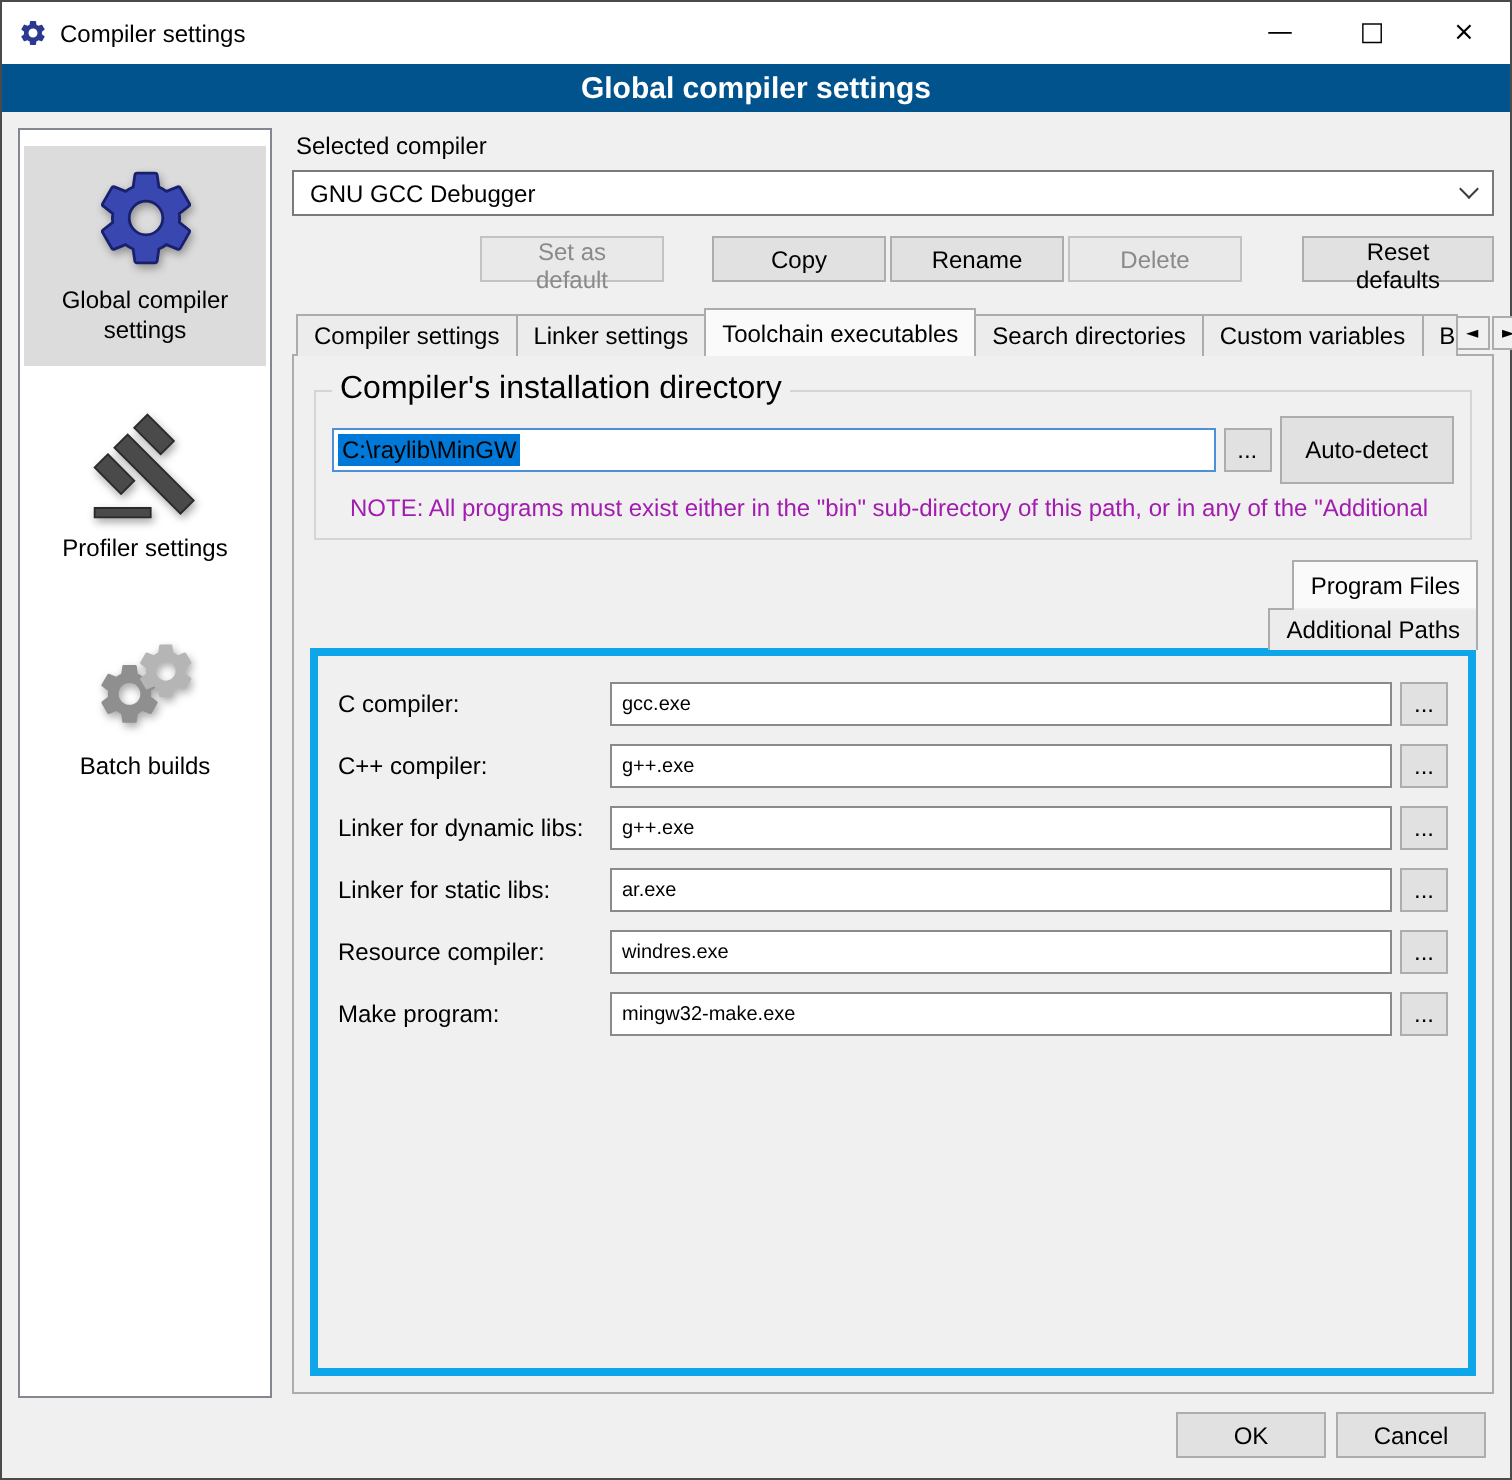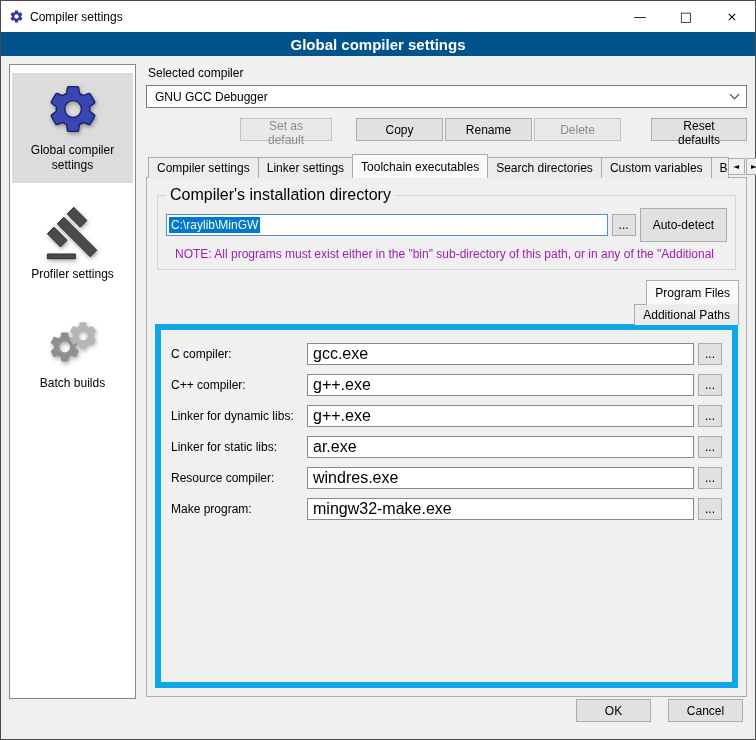--- a/index.html
+++ b/index.html
@@ -74,41 +74,41 @@
   .tab-panel { flex:1; border:1px solid #ACACAC; margin-top:-1px; background:#F0F0F0;
                padding:8px 8px 8px 8px; display:flex; flex-direction:column;
                min-height:0; margin-bottom:2px; }
 
   
   fieldset { border:1px solid #D5D5D5; padding:2px 8px 6px; margin:0 2px 10px; }
   legend { padding:0 4px; font-size:16px; }
   .dir-row { display:flex; align-items:center; gap:4px; margin-top:2px; }
   .dir-input { flex:1; height:22px; border:1px solid #4D90D9; background:#fff;
                display:flex; align-items:center; padding:0 2px; overflow:hidden; }
-  .dir-sel { background:#0078D7; color:#fef9c3; padding:1px 2px; white-space:nowrap; }
+  .dir-sel { background:#0078D7; color:#000000; padding:1px 2px; white-space:nowrap; }
   .browse-btn { width:24px; flex:none; height:22px; padding:0; }
   .autodetect-btn { height:34px; flex:none; padding:0 12px; }
   .note { color:#a21caf; margin:5px 9px 2px; white-space:nowrap; overflow:hidden; }
 
   .subtabbar { padding-left:2px;flex-direction:column; }
-  .subtab-panel { flex:1; border:6px solid #0ea5e9; margin-top:-1px; background:#F0F0F0;
+  .subtab-panel { flex:1; border:4px solid #0ea5e9; margin-top:-1px; background:#F0F0F0;
                   padding:13px 10px 10px; min-height:0; }
 
   
   .form-row { display:flex; align-items:center; margin-bottom:9px; }
   .form-label { width:136px; flex:none; }
   .form-input { flex:1; min-width:0; height:22px; border:1px solid #8a8a8a; background:#fff;
-                padding:0 5px; font-family:inherit; font-size:16px; }
+                padding:0 5px; font-family:inherit; font-size:10px; }
   .form-browse { margin-left:4px; }
   .form-combo { flex:1; min-width:0; height:22px; border:1px solid #8a8a8a; background:#EDEDED;
                 display:flex; align-items:center; padding:0 7px; cursor:default; }
 
   
   .footer { height:40px; flex:none; display:flex; justify-content:flex-end;
-            align-items:flex-start; gap:17px; padding:0 12px 10px; }
+            align-items:flex-end; gap:5px; padding:0 12px 10px; }
   .footer .btn { width:75px; }
 </style>
 </head>
 <body>
 
 <svg width="0" height="0" style="position:absolute">
   <defs>
     <symbol id="gear-sym" viewBox="0 0 24 24">
       <path d="M19.14 12.94c.04-.3.06-.61.06-.94s-.02-.64-.07-.94l2.03-1.58c.18-.14.23-.41.12-.61l-1.92-3.32c-.12-.22-.37-.29-.59-.22l-2.39.96c-.5-.38-1.03-.7-1.62-.94l-.36-2.54c-.04-.24-.24-.41-.48-.41h-3.84c-.24 0-.43.17-.47.41l-.36 2.54c-.59.24-1.13.56-1.62.94l-2.39-.96c-.22-.08-.47 0-.59.22L2.74 8.87c-.12.21-.08.47.12.61l2.03 1.58c-.05.3-.09.63-.09.94s.02.64.07.94l-2.03 1.58c-.18.14-.23.41-.12.61l1.92 3.32c.12.22.37.29.59.22l2.39-.96c.5.38 1.03.7 1.62.94l.36 2.54c.04.24.24.41.48.41h3.84c.24 0 .44-.17.47-.41l.36-2.54c.59-.24 1.13-.56 1.62-.94l2.39.96c.22.08.47 0 .59-.22l1.92-3.32c.12-.22.07-.47-.12-.61l-2.01-1.58zM12 15.6c-1.98 0-3.6-1.62-3.6-3.6s1.62-3.6 3.6-3.6 3.6 1.62 3.6 3.6-1.62 3.6-3.6 3.6z"></path>
     </symbol>

